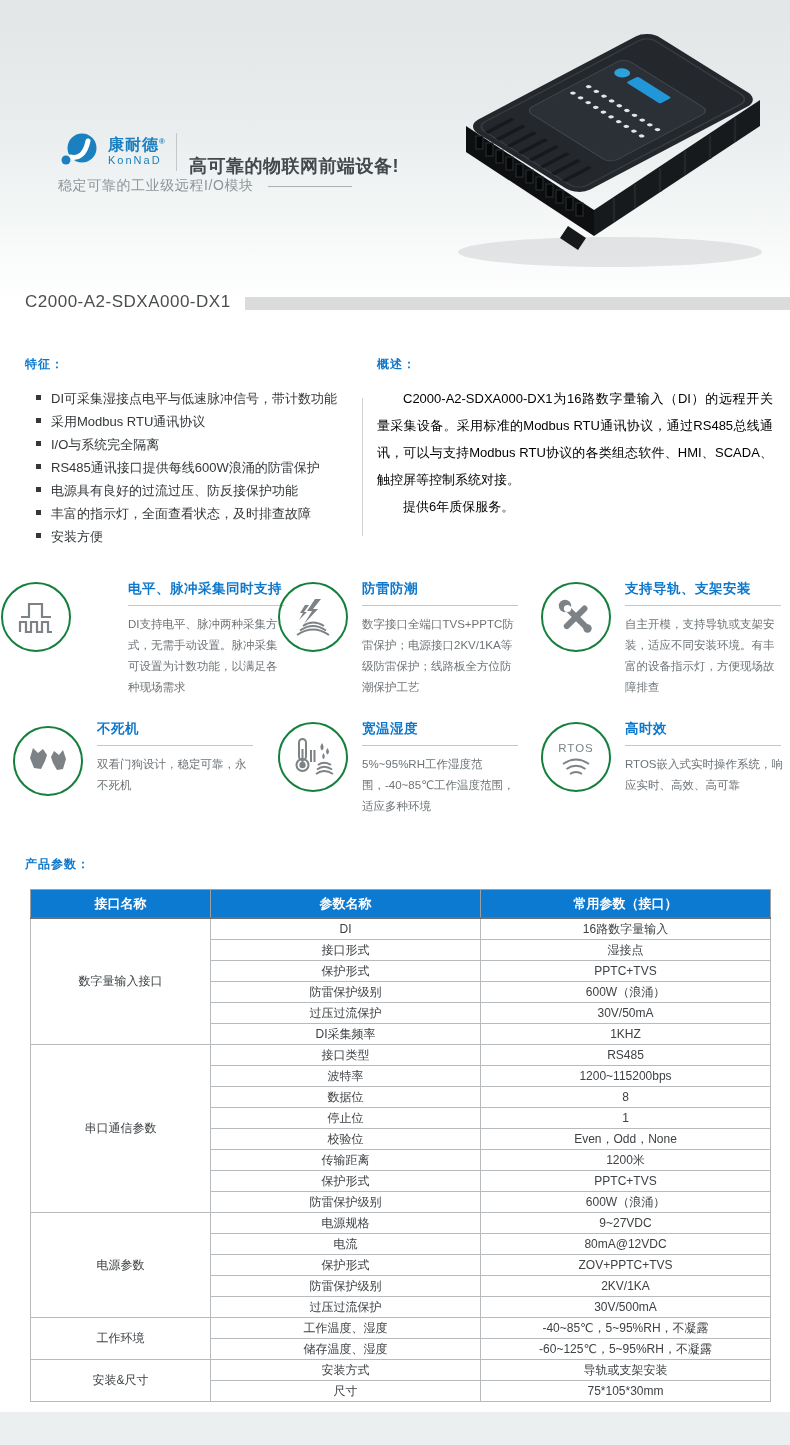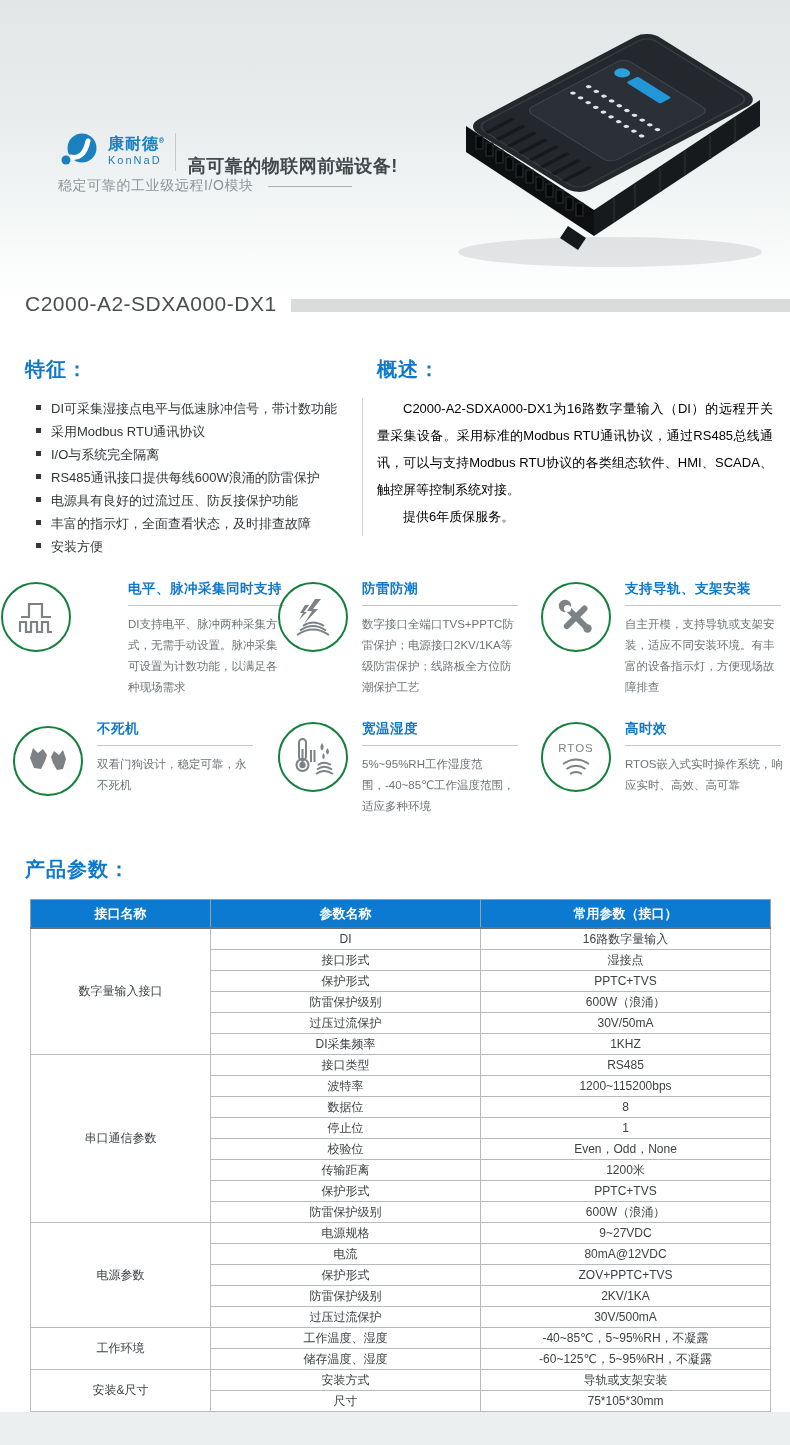--- a/index.html
+++ b/index.html
@@ -7,38 +7,38 @@
   .page { position:relative; width:790px; height:1445px; margin:0 auto; background:#ffffff; overflow:hidden; }
 
   .hero-bg { position:absolute; left:0; top:0; width:790px; height:300px;
     background:linear-gradient(180deg,#e2e6e6 0%,#e8ecec 38%,#f6f8f8 76%,#ffffff 100%); }
   .footer-strip { position:absolute; left:0; top:1412px; width:790px; height:33px; background:#ecefef; }
 
   
   .brand-row { position:absolute; left:58px; top:126px; display:flex; align-items:center; }
   .brand-logo { width:44px; height:44px; }
   .brand-text { margin-left:6px; line-height:1.05; }
-  .brand-cn { font-size:16px; font-weight:bold; color:#1a80c0; letter-spacing:1px;font-family:Liberation Mono, monospace; }
+  .brand-cn { font-size:16px; font-weight:bold; color:#1a80c0; letter-spacing:1px; }
   .brand-cn .reg { font-size:8px; vertical-align:super; color:#1a80c0; }
   .brand-en { font-size:11px; color:#1a80c0; letter-spacing:2px; margin-top:1px; }
   .brand-divider { width:1px; height:38px; background:#c2c8cb; margin:0 12px 0 10px; }
   .tagline { font-size:18px; font-weight:bold; color:#43484d; letter-spacing:0.5px;margin-top:28px; }
   .subtitle-row { position:absolute; left:58px; top:177px; display:flex; align-items:center; }
   .subtitle { font-size:14px; color:#8d959a; letter-spacing:0.6px; }
   .subtitle-line { width:84px; height:1px; background:#a9b1b4; margin-left:14px; }
 
   .device-wrap { position:absolute; left:418px; top:8px; width:372px; height:276px; }
 
   
   .model-row { position:absolute; left:25px; top:292px; width:765px; display:flex; align-items:center; }
-  .model-title { font-size:21px; color:#4b4e51; letter-spacing:0.5px; white-space:nowrap; }
+  .model-title { font-size:17px; color:#4b4e51; letter-spacing:0.5px; white-space:nowrap; }
   .model-bar { flex:1; height:13px; background:#dadcdc; margin-left:14px; margin-top:3px; }
 
   
-  .sec-title { font-size:20px; font-weight:bold; color:#0e78cc; letter-spacing:1px; }
+  .sec-title { font-size:12px; font-weight:bold; color:#0e78cc; letter-spacing:1px; }
   .features { position:absolute; left:25px; top:356px; width:330px; }
   .feature-list { list-style:none; margin:14px 0 0 10px; padding:0; }
   .feature-item { position:relative; padding-left:16px; font-size:13px; color:#33373a; line-height:23px; }
   .feature-item::before { content:""; position:absolute; left:1px; top:8px; width:5px; height:5px; background:#34383b; }
   .col-divider { position:absolute; left:362px; top:398px; width:1px; height:138px; background:#cfd3d5; }
   .overview { position:absolute; left:377px; top:356px; width:396px; }
   .overview-body { margin-top:12px; font-size:13px; color:#000000; line-height:27px; text-align:justify; }
   .overview-body p { margin:0; text-indent:2em; }
 
   

